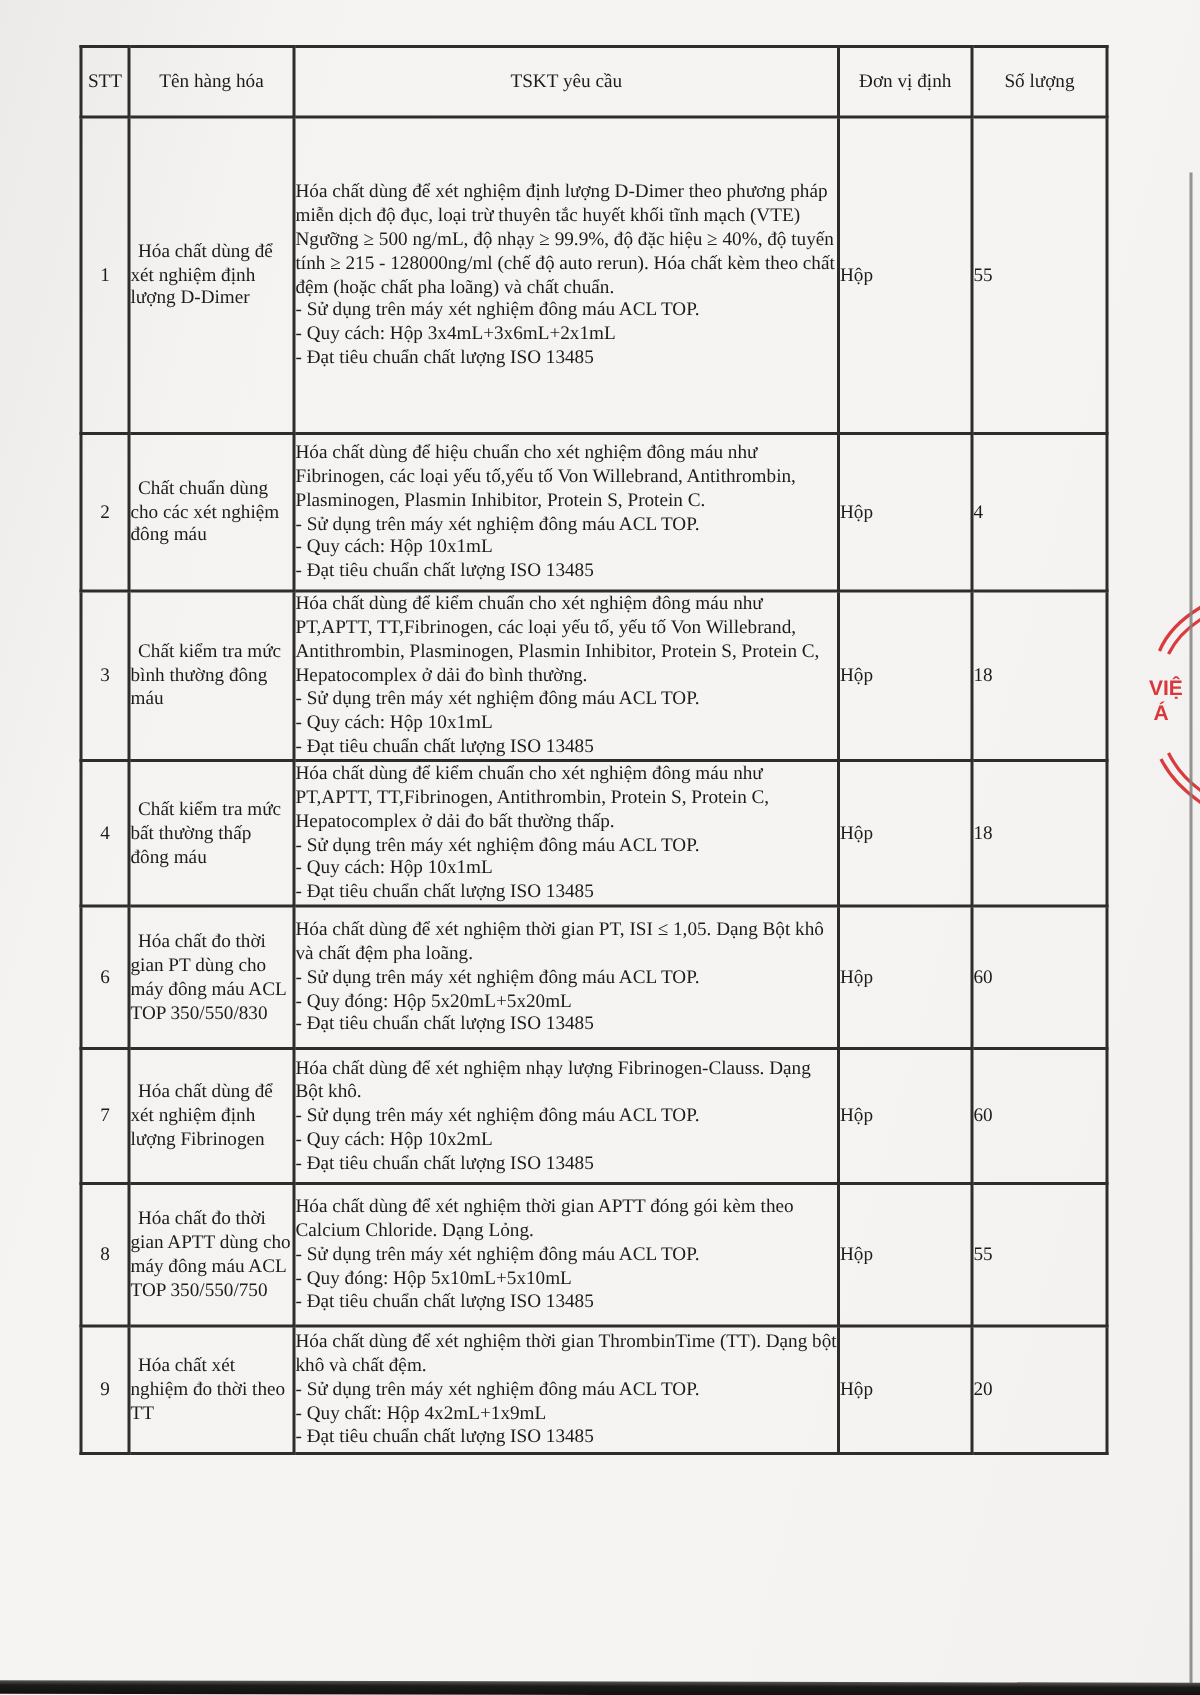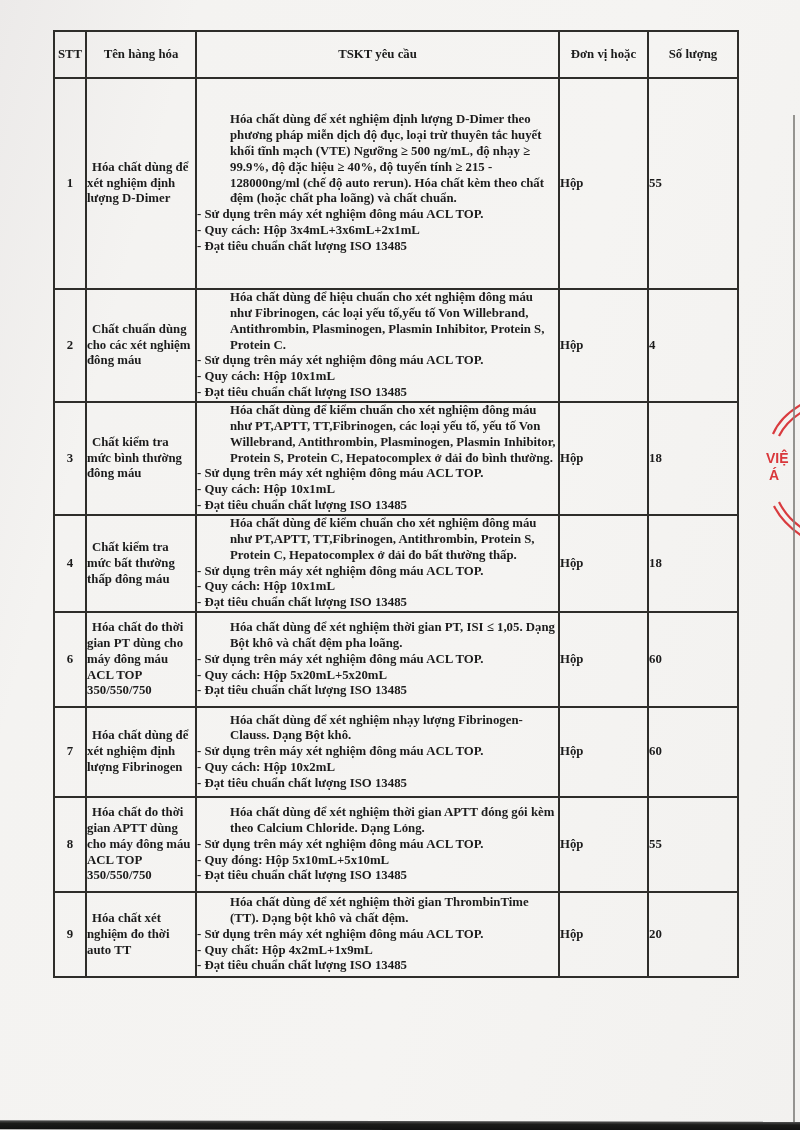--- a/index.html
+++ b/index.html
@@ -22,29 +22,29 @@
     position:absolute;left:53px;top:30px;width:684px;
     border-collapse:collapse;table-layout:fixed;
     background:transparent;
   }
   table.doc td,table.doc th{
     border:2px solid #2e2d2a;
     padding:0;
     vertical-align:middle;
     font-size:12.8px;
     line-height:1.24;
-    font-weight:bold;
+    font-weight:normal;
     margin-left:28px;
   }
   th.hdr{font-weight:bold;font-size:13.6px;text-align:center;}
   td.c-stt{text-align:center;font-size:13px;}
   td.c-name{padding:2px 6px 2px 9px;}
   td.c-name .nm{text-indent:5px;}
   td.c-spec{padding:2px 5px 2px 6px;}
-  td.c-spec .intro{margin:0 0 0 0;padding-left:33px;}
+  td.c-spec .intro{margin:0 0 0 0;}
   td.c-spec .b{margin:0;}
   td.c-unit,td.c-qty{font-size:13px;}
   tr.r-hdr{height:47px;}
   tr.r0{height:211px;}
   tr.r1{height:105px;}
   tr.r2{height:107px;}
   tr.r3{height:95px;}
   tr.r4{height:95px;}
   tr.r5{height:90px;}
   tr.r6{height:95px;}
@@ -63,21 +63,21 @@
       <col style="width:110px">
       <col style="width:363px">
       <col style="width:89px">
       <col style="width:90px">
   </colgroup>
   <tbody>
       <tr class="r-hdr">
     <th class="hdr">STT</th>
     <th class="hdr">Tên hàng hóa</th>
     <th class="hdr">TSKT yêu cầu</th>
-    <th class="hdr">Đơn vị hoặc</th>
+    <th class="hdr">Đơn vị định</th>
     <th class="hdr">Số lượng</th>
   </tr>
 
   <tr class="r0">
     <td class="c-stt">1</td>
     <td class="c-name">
           <div class="nm">Hóa chất dùng để xét nghiệm định lượng D-Dimer</div>
         </td>
     <td class="c-spec">
       <div class="intro">Hóa chất dùng để xét nghiệm định lượng D-Dimer theo phương pháp miễn dịch độ đục, loại trừ thuyên tắc huyết khối tĩnh mạch (VTE) Ngưỡng ≥ 500 ng/mL, độ nhạy ≥ 99.9%, độ đặc hiệu ≥ 40%, độ tuyến tính ≥ 215 - 128000ng/ml (chế độ auto rerun). Hóa chất kèm theo chất đệm (hoặc chất pha loãng) và chất chuẩn.</div>
@@ -130,26 +130,26 @@
       <div class="b">- Quy cách: Hộp 10x1mL</div>
       <div class="b">- Đạt tiêu chuẩn chất lượng ISO 13485</div>
     </td>
     <td class="c-unit">Hộp</td>
     <td class="c-qty">18</td>
   </tr>
 
   <tr class="r4">
     <td class="c-stt">6</td>
     <td class="c-name">
-          <div class="nm">Hóa chất đo thời gian PT dùng cho máy đông máu ACL TOP 350/550/750</div>
+          <div class="nm">Hóa chất đo thời gian PT dùng cho máy đông máu ACL TOP 350/550/830</div>
         </td>
     <td class="c-spec">
       <div class="intro">Hóa chất dùng để xét nghiệm thời gian PT, ISI ≤ 1,05. Dạng Bột khô và chất đệm pha loãng.</div>
       <div class="b">- Sử dụng trên máy xét nghiệm đông máu ACL TOP.</div>
-      <div class="b">- Quy cách: Hộp 5x20mL+5x20mL</div>
+      <div class="b">- Quy đóng: Hộp 5x20mL+5x20mL</div>
       <div class="b">- Đạt tiêu chuẩn chất lượng ISO 13485</div>
     </td>
     <td class="c-unit">Hộp</td>
     <td class="c-qty">60</td>
   </tr>
 
   <tr class="r5">
     <td class="c-stt">7</td>
     <td class="c-name">
           <div class="nm">Hóa chất dùng để xét nghiệm định lượng Fibrinogen</div>
@@ -175,21 +175,21 @@
       <div class="b">- Quy đóng: Hộp 5x10mL+5x10mL</div>
       <div class="b">- Đạt tiêu chuẩn chất lượng ISO 13485</div>
     </td>
     <td class="c-unit">Hộp</td>
     <td class="c-qty">55</td>
   </tr>
 
   <tr class="r7">
     <td class="c-stt">9</td>
     <td class="c-name">
-          <div class="nm">Hóa chất xét nghiệm đo thời auto TT</div>
+          <div class="nm">Hóa chất xét nghiệm đo thời theo TT</div>
         </td>
     <td class="c-spec">
       <div class="intro">Hóa chất dùng để xét nghiệm thời gian ThrombinTime (TT). Dạng bột khô và chất đệm.</div>
       <div class="b">- Sử dụng trên máy xét nghiệm đông máu ACL TOP.</div>
       <div class="b">- Quy chất: Hộp 4x2mL+1x9mL</div>
       <div class="b">- Đạt tiêu chuẩn chất lượng ISO 13485</div>
     </td>
     <td class="c-unit">Hộp</td>
     <td class="c-qty">20</td>
   </tr>

